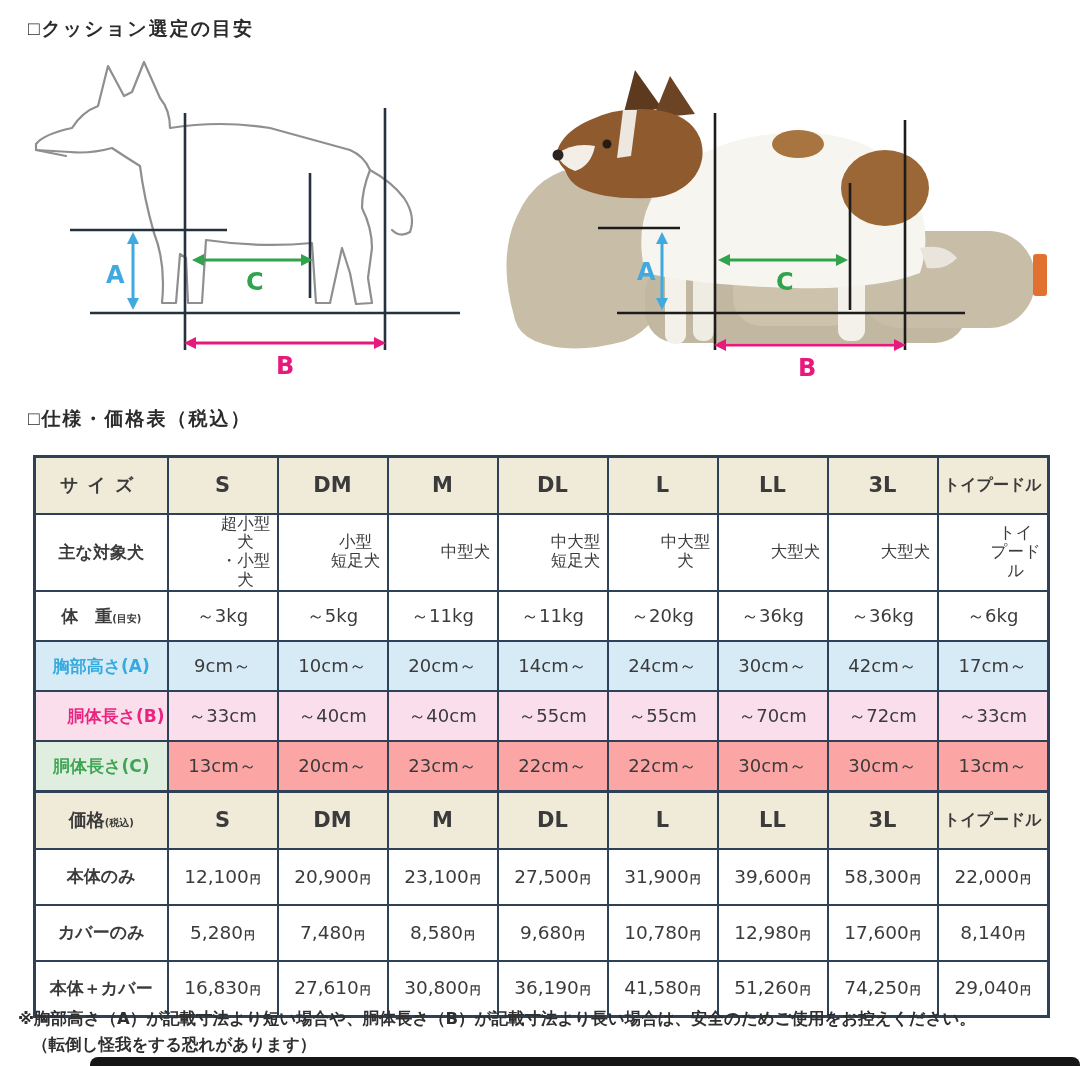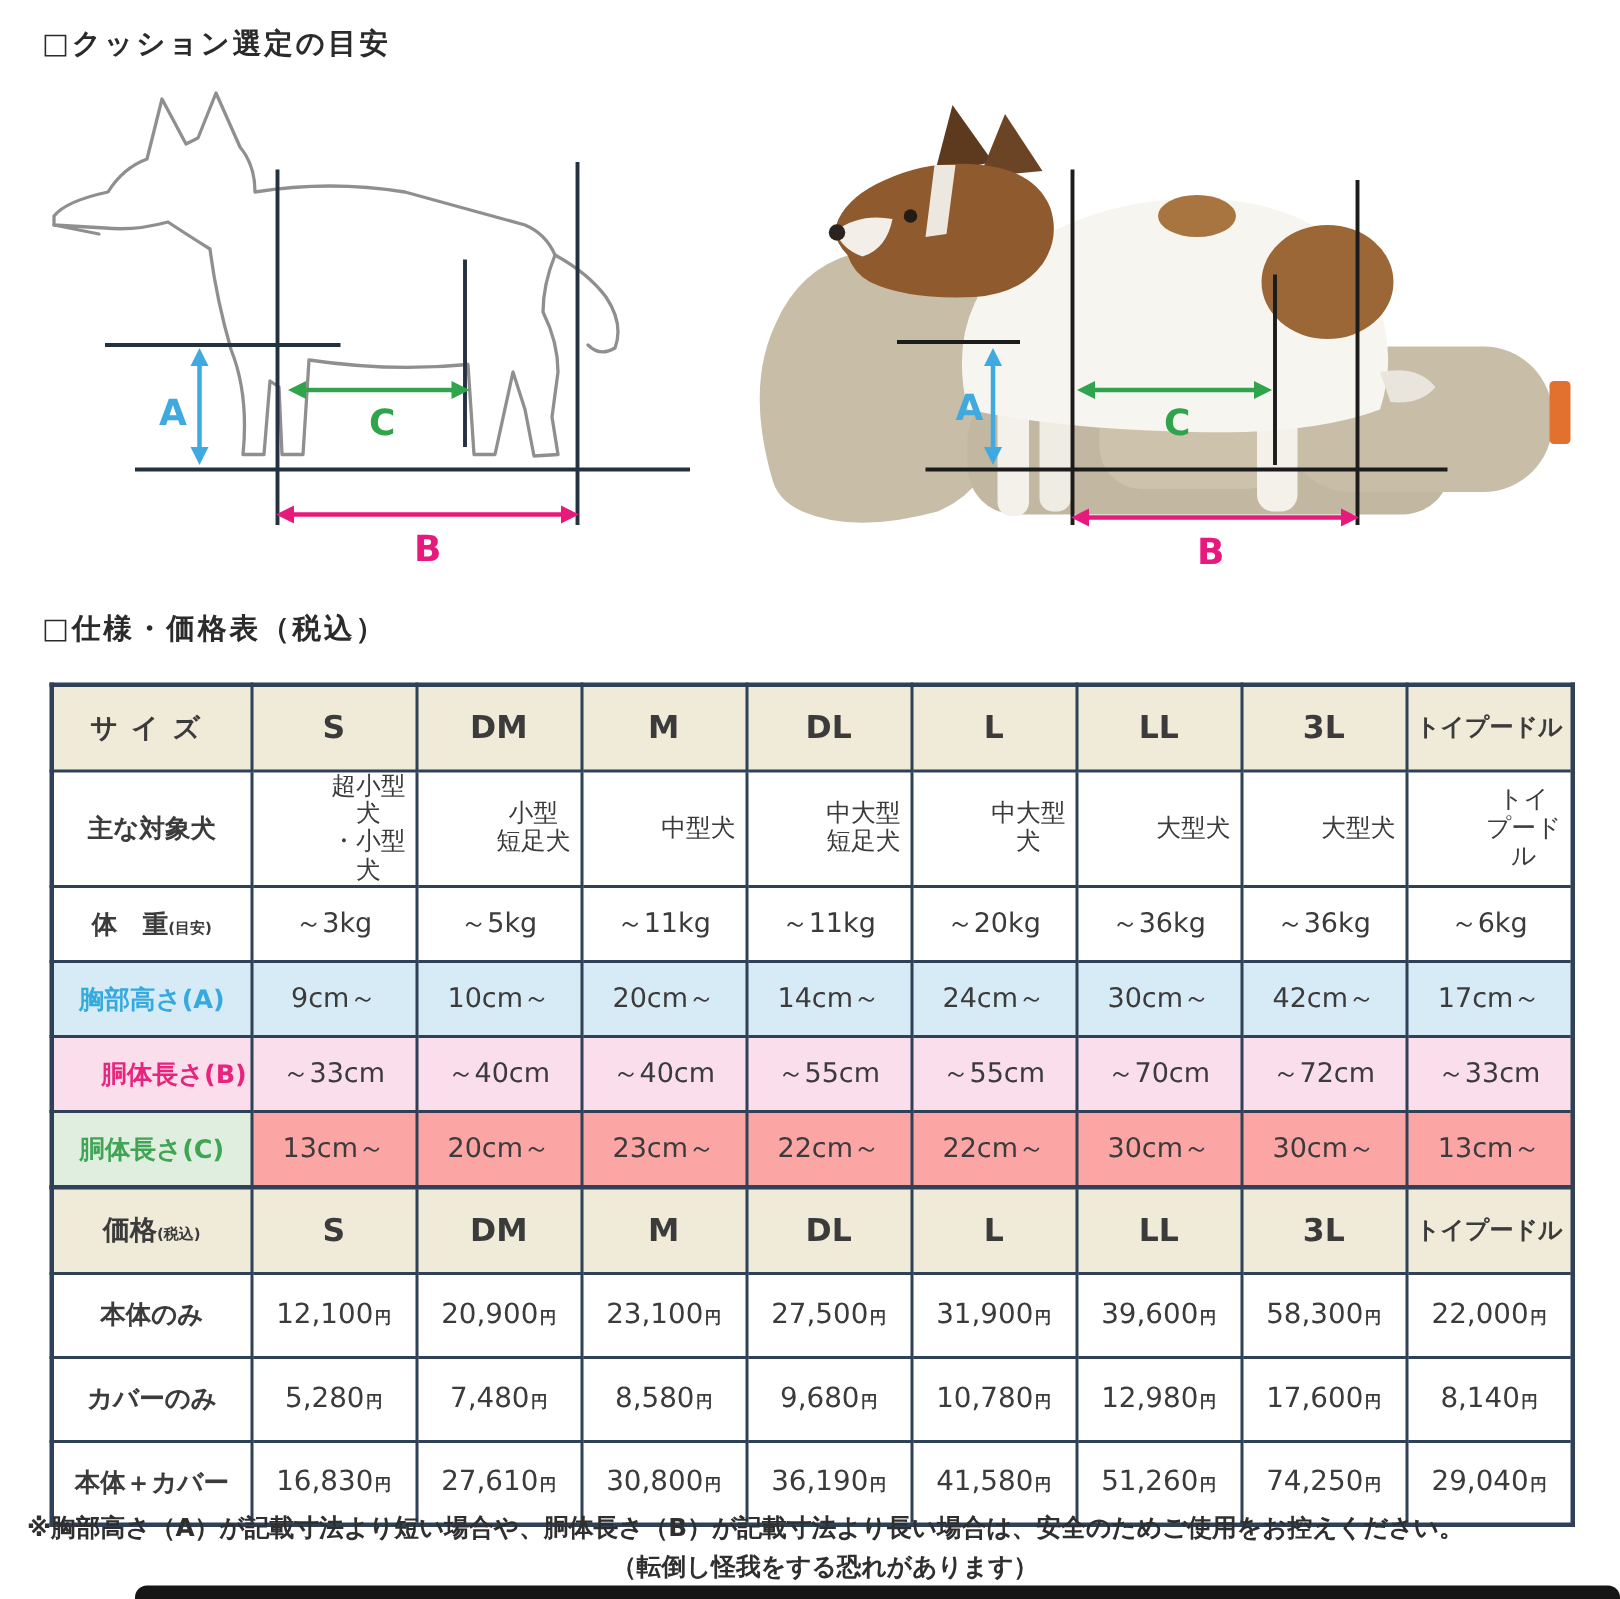--- a/index.html
+++ b/index.html
@@ -4,21 +4,21 @@
 <style>
   html,body{margin:0;padding:0;}
   body{
     width:1080px;height:1066px;position:relative;overflow:hidden;
     background:#ffffff;
     font-family:"DejaVu Sans","Liberation Sans",sans-serif;
     color:#333;
   }
   .section-title{
     position:absolute;left:28px;
-    font-size:19px;font-weight:700;color:#2b2b2b;letter-spacing:2px;
+    font-size:19px;font-weight:700;color:#2b2b2b;letter-spacing:2px;font-family:Liberation Mono, monospace;
   }
   #title1{top:16px;}
   #title2{top:406px;}
 
   
   #diagram-left{position:absolute;left:20px;top:58px;}
   #diagram-right{position:absolute;left:495px;top:58px;}
 
   
   table.grid{
@@ -50,21 +50,21 @@
   tr.row-c th{background:#dfeede;color:#3fa555;}
   tr.price-row{height:56px;}
   .amount{font-size:18.5px;font-weight:500;}
   .unit{font-size:11px;font-weight:600;margin-left:1px;}
 
   
   #footnote{
     position:absolute;left:18px;top:1006px;width:1050px;
     font-size:16.5px;font-weight:600;color:#2f2f2f;line-height:1.55;
   }
-  #footnote .fn2{padding-left:14px;text-align:center;}
+  #footnote .fn2{padding-left:14px;}
 
   
   #bottom-bar{
     position:absolute;left:90px;top:1057px;width:990px;height:9px;
     background:#161616;border-radius:8px 8px 0 0;
   }
   svg text{font-family:"DejaVu Sans","Liberation Sans",sans-serif;font-weight:700;}
 </style>
 </head>
 <body>

